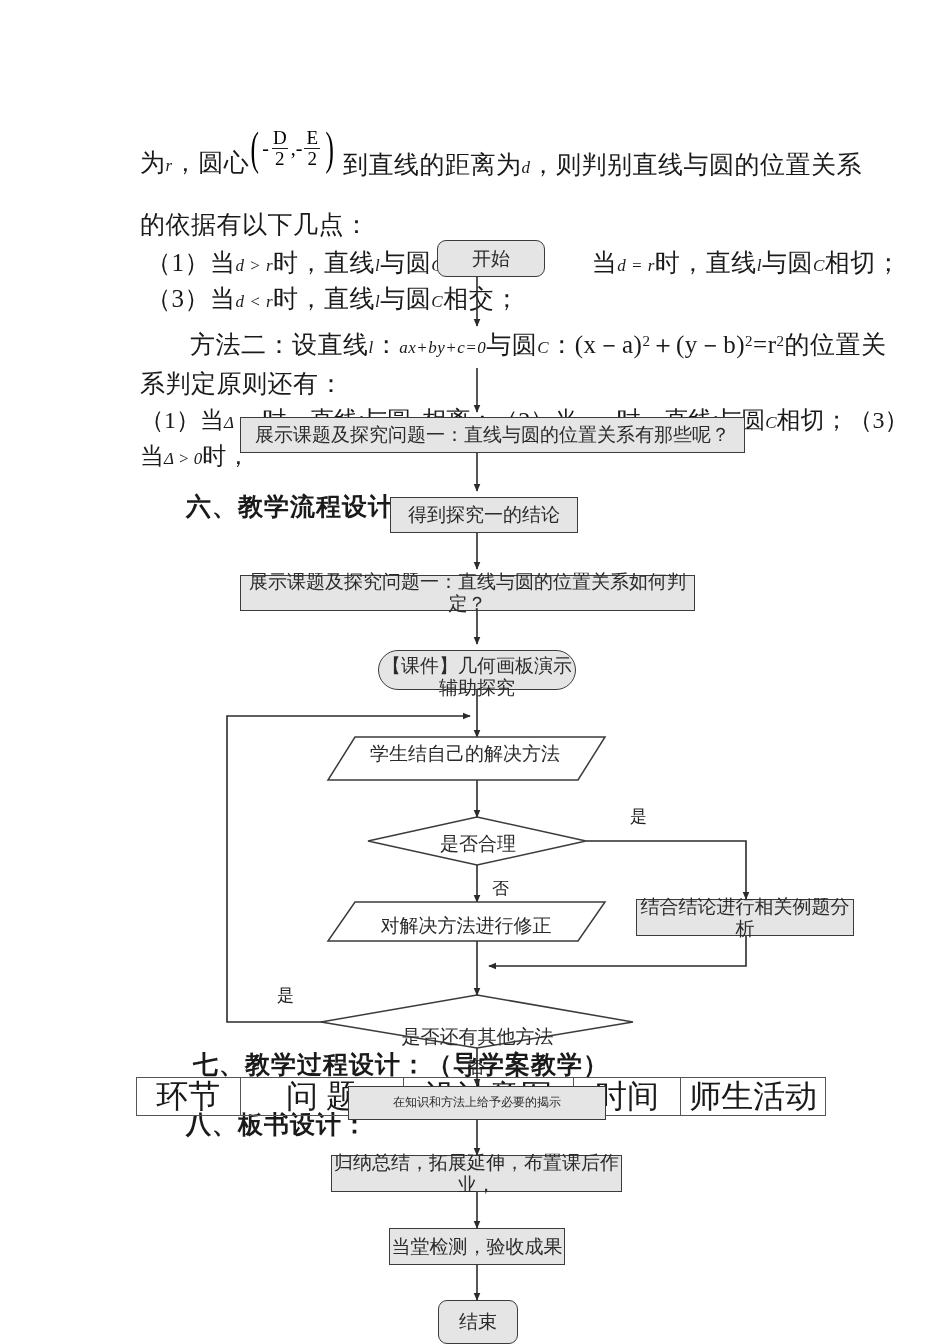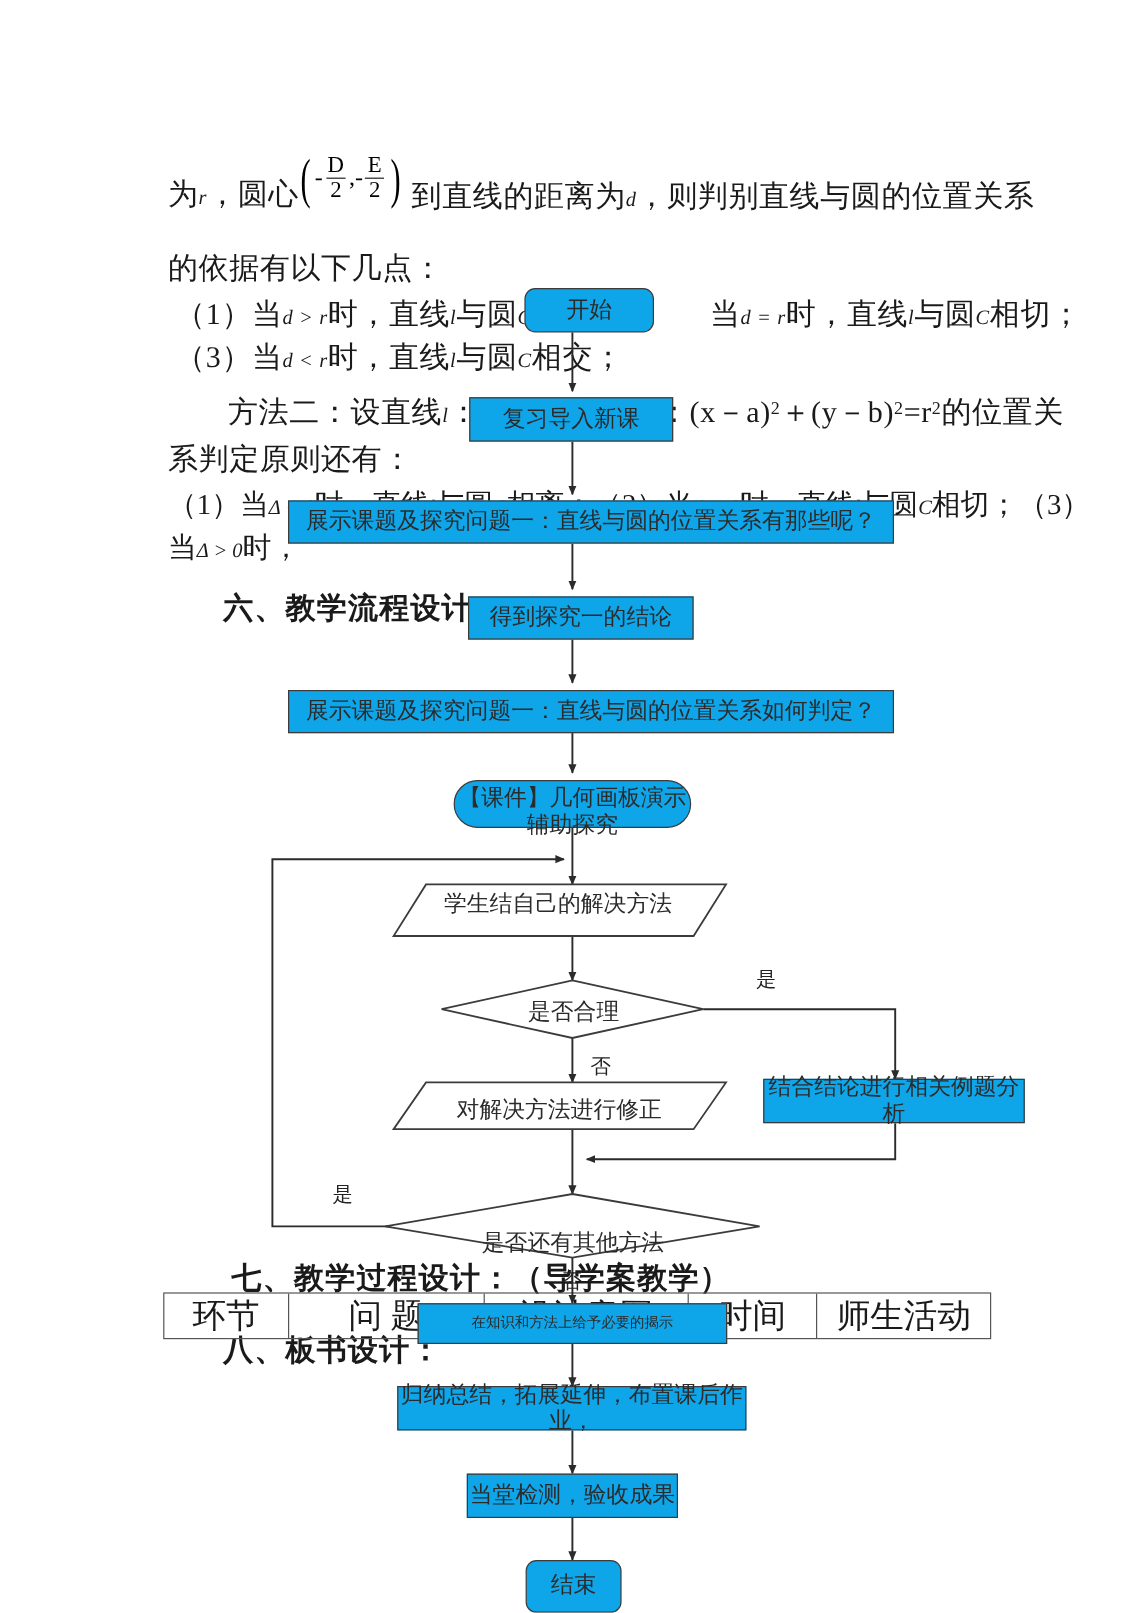--- a/index.html
+++ b/index.html
@@ -31,21 +31,21 @@
              transform:scaleX(0.55); display:inline-block; }
   .frac{ display:inline-flex; flex-direction:column; align-items:center;
          vertical-align:middle; margin:0 1px; font-size:19px;}
   .frac .num{ padding:0 3px; line-height:1.05; }
   .frac .den{ padding:0 3px; line-height:1.05; border-top:1px solid #222; }
 
   
   #flow { position:absolute; left:0; top:0; width:950px; height:1344px; }
   .node{
     position:absolute;
-    background:#0ea5e9;
+    background:#e5e5e5;
     border:1.4px solid #3b3b3b;
     box-sizing:border-box;
     font-size:19px;
     color:#2b2b2b;
     display:flex; align-items:center; justify-content:center;
     text-align:center;
     line-height:1.15;
   }
   .node.round{ border-radius:9px; }
   .node.oval-cap{ border-radius:26px;justify-content:flex-end; }
@@ -71,21 +71,21 @@
     position:absolute;
     border:1.2px solid #555;
     box-sizing:border-box;
     display:flex;
     background:transparent;
   }
   .tbl .cell{
     border-right:1.2px solid #555;
     box-sizing:border-box;
     display:flex; align-items:center; justify-content:center;
-    font-size:28px; color:#1a1a1a;
+    font-size:32px; color:#1a1a1a;
   }
   .tbl .cell:last-child{ border-right:none; }
   svg.lines{ position:absolute; left:0; top:0; }
 </style>
 </head>
 <body>
 
 <div id="page">
 
   <div>
@@ -200,33 +200,30 @@
 
       <polygon points="477,817 586,841 477,865 368,841" fill="#ffffff" stroke="#3b3b3b" stroke-width="1.5"></polygon>
 
       <polygon points="477,995 633,1022 477,1048 321,1022" fill="#ffffff" stroke="#3b3b3b" stroke-width="1.5"></polygon>
     </svg>
 
     <div class="node round" style="left:437px; top:240px; width:108px; height:37px;">
       <span>开始</span>
     </div>
 
-    <div class="node" style="left:391px; top:331px; width:170px; height:37px;">
-      <span>复习导入新课</span>
-    </div>
 
     <div class="node" style="left:240px; top:417px; width:505px; height:36px;">
       <span>展示课题及探究问题一：直线与圆的位置关系有那些呢？</span>
     </div>
 
     <div class="node" style="left:390px; top:497px; width:188px; height:36px;">
       <span>得到探究一的结论</span>
     </div>
 
-    <div class="node" style="left:240px; top:575px; width:505px; height:36px;">
+    <div class="node" style="left:240px; top:575px; width:455px; height:36px;">
       <span>展示课题及探究问题一：直线与圆的位置关系如何判定？</span>
     </div>
 
     <div class="node oval-cap overflow" style="left:378px; top:650px; width:198px; height:40px; padding-top:4px;">
       <span>【课件】几何画板演示辅助探究</span>
     </div>
 
     <div class="para" style="left:350px; top:740px; width:230px; height:60px;">
       <span>学生结自己的解决方法</span>
     </div>

